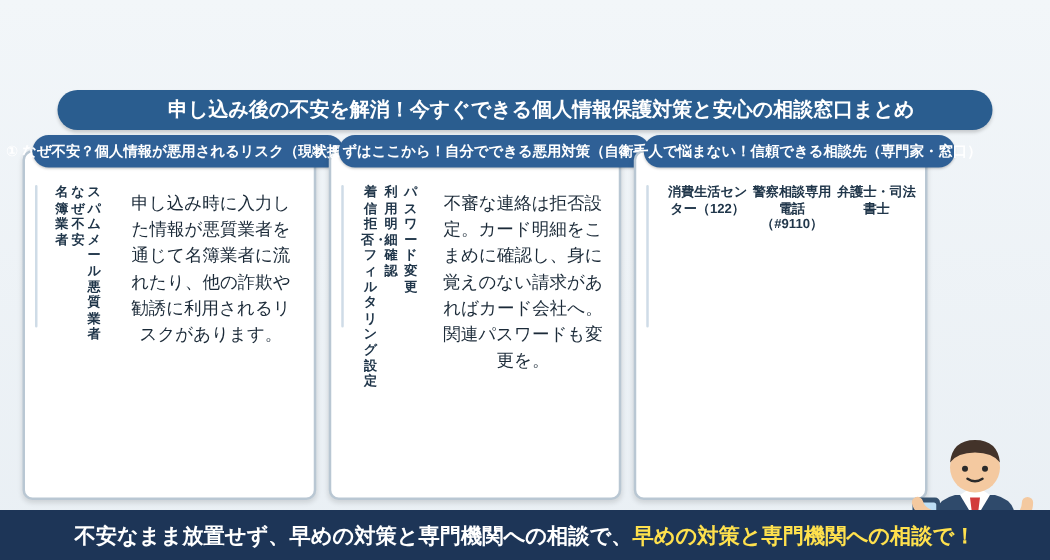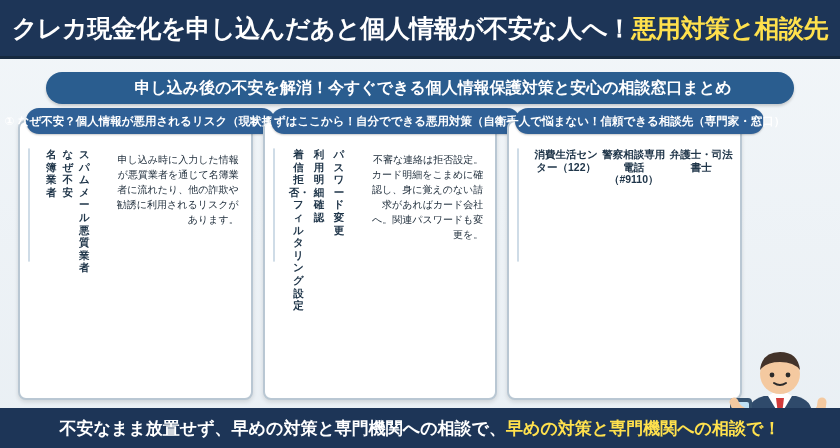--- a/index.html
+++ b/index.html
@@ -52,22 +52,22 @@
     background:#eaf1f7;border:1px solid #cfdce7;border-radius:6px;
     position:relative;overflow:hidden;
   }
   .art.plain{background:#f4f8fb;}
   .caps{
     display:flex;justify-content:space-around;align-items:flex-start;
     margin:4px 6px 0 6px;gap:2px;
   }
   .cap{font-size:10.5px;color:#20364a;text-align:center;line-height:1.2;font-weight:bold;width:33%;}
   .desc{
-    margin:8px 12px 10px 12px;font-size:10px;color:#1b2a38;line-height:1.5;
-    text-align:right;
+    margin:8px 12px 10px 12px;font-size:14px;color:#1b2a38;line-height:1.5;
+    text-align:center;
   }
   
   .footer{
     position:absolute;left:0;top:408px;width:840px;height:40px;
     background:#1d3557;display:flex;align-items:center;justify-content:center;
   }
   .footer .f{color:#ffffff;font-size:17px;font-weight:bold;white-space:nowrap;}
   .footer .hl{color:#ffe14d;}
   
   .mascot{position:absolute;right:6px;bottom:4px;width:116px;height:104px;}
@@ -102,23 +102,20 @@
   .scales .pole{position:absolute;left:22px;top:4px;width:3px;height:38px;background:#6b4a2f;}
   .scales .bar{position:absolute;left:4px;top:10px;width:39px;height:3px;background:#6b4a2f;}
   .scales .pan{position:absolute;top:16px;width:14px;height:7px;border:2px solid #6b4a2f;border-top:none;border-radius:0 0 7px 7px;}
   .scales .base{position:absolute;left:12px;top:40px;width:23px;height:4px;background:#6b4a2f;border-radius:2px;}
 </style>
 </head>
 <body>
 
 <div class="stage">
 
-  <div class="title-bar">
-    <div class="t"><span>クレカ現金化を申し込んだあと個人情報が不安な人へ！</span><span class="hl">悪用対策と相談先</span></div>
-  </div>
 
   <div class="subtitle">
     <div class="s">申し込み後の不安を解消！今すぐできる個人情報保護対策と安心の相談窓口まとめ</div>
   </div>
 
   <div class="cols">
 
     <div class="col">
       <div class="col-head">
         <div class="h">① なぜ不安？個人情報が悪用されるリスク（現状把握）</div>

